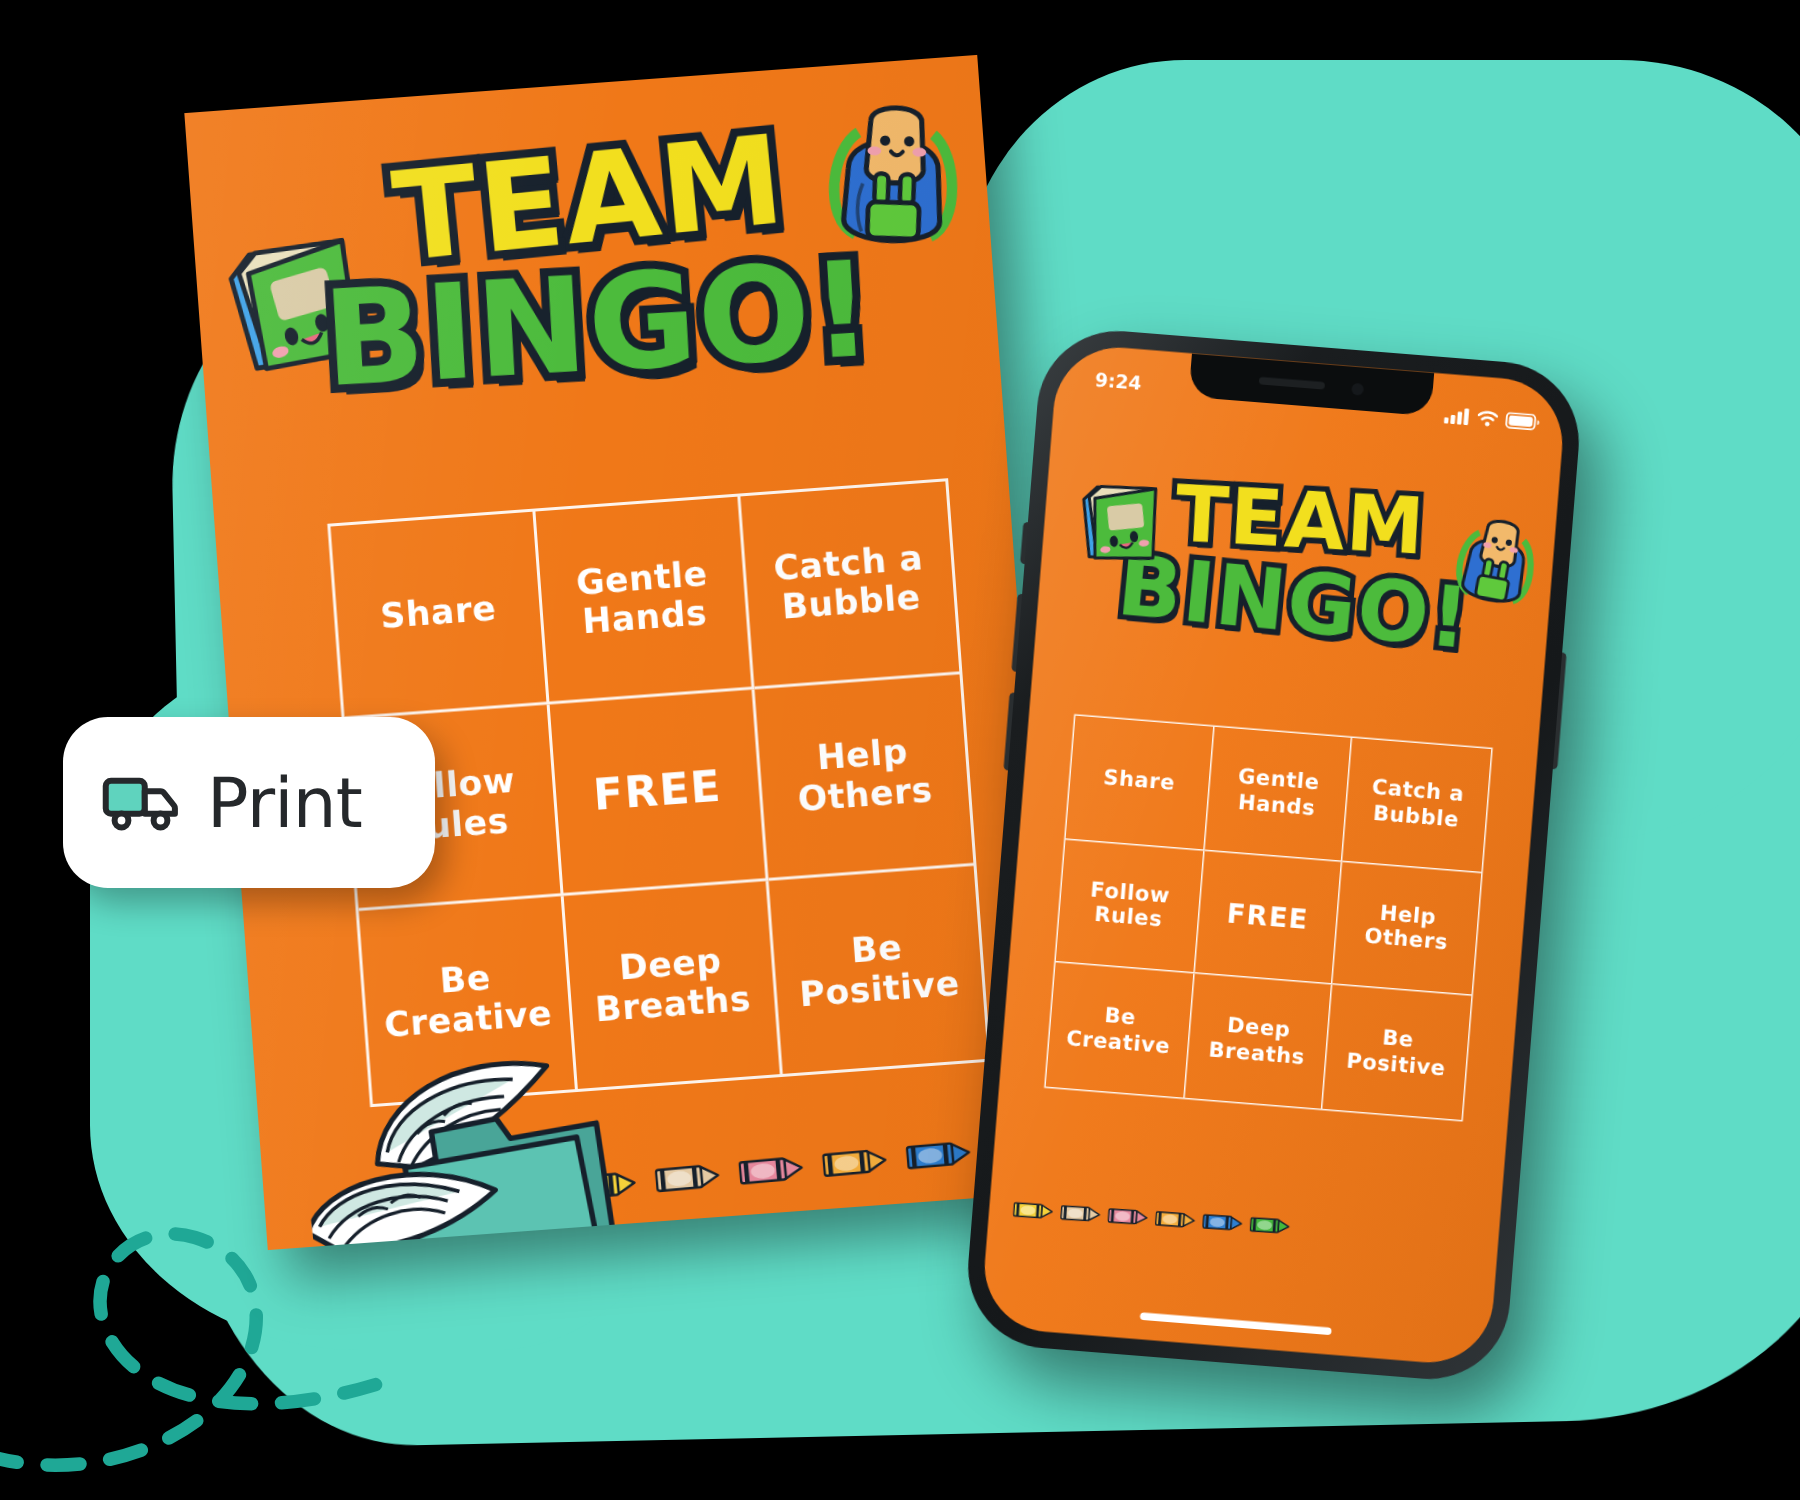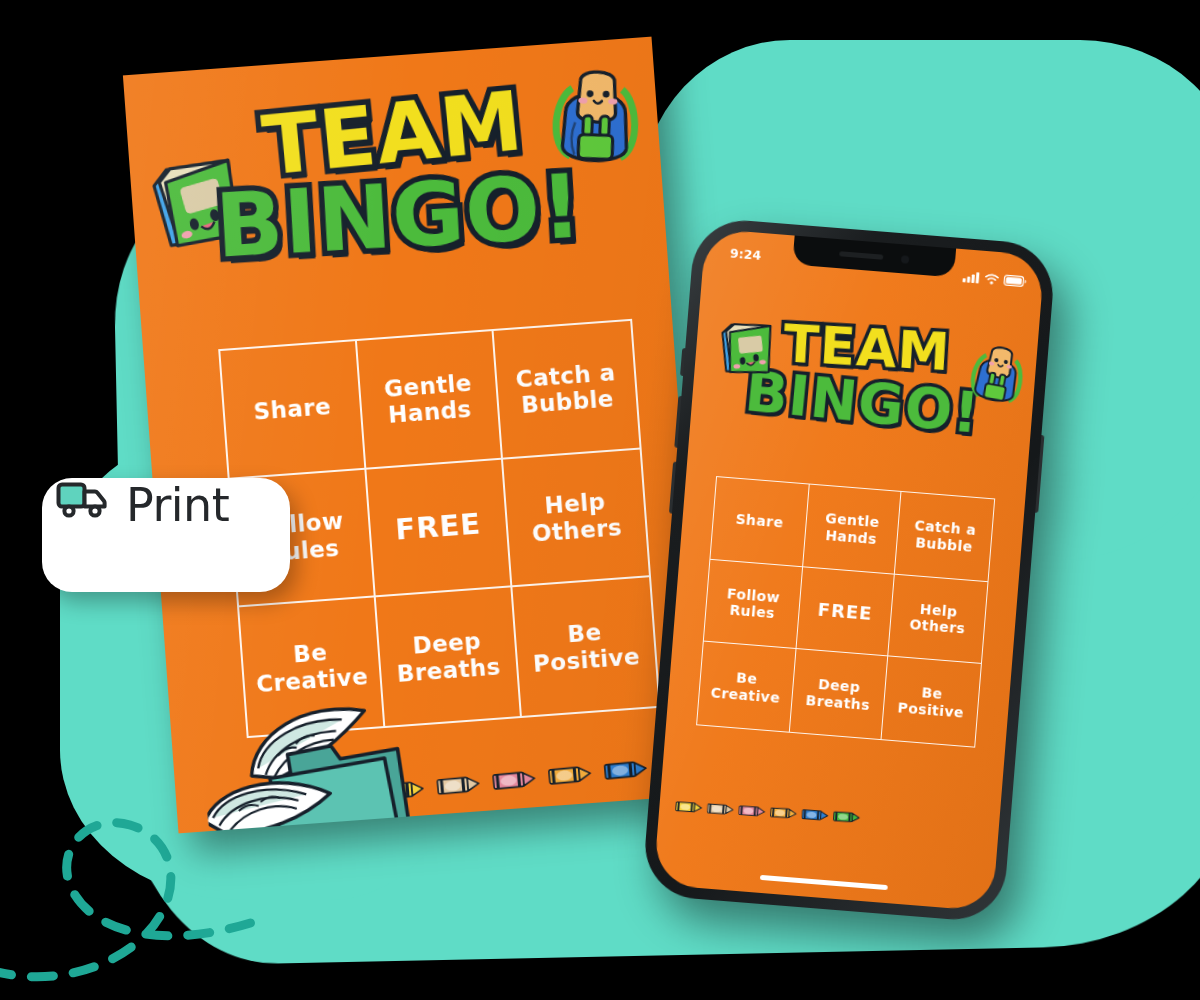--- a/index.html
+++ b/index.html
@@ -276,23 +276,23 @@
     z-index: 6;
   }
 
   
   #print-button {
     position: absolute;
     left: 42px; top: 478px;
     width: 248px; height: 114px;
     background: #fff;
     border-radius: 30px;
-    display: flex; align-items: flex-start;
+    display: flex; align-items: center;
     gap: 16px;
-    padding: 0 14px;
+    padding: 0 26px;
     box-shadow: 6px 10px 22px rgba(0,0,0,0.30);
     z-index: 30;
   }
   #print-button .label {
     font-family: "DejaVu Sans", sans-serif;
     font-size: 46px;
     font-weight: 500;
     color: #25282B;
     letter-spacing: -0.5px;
   }

